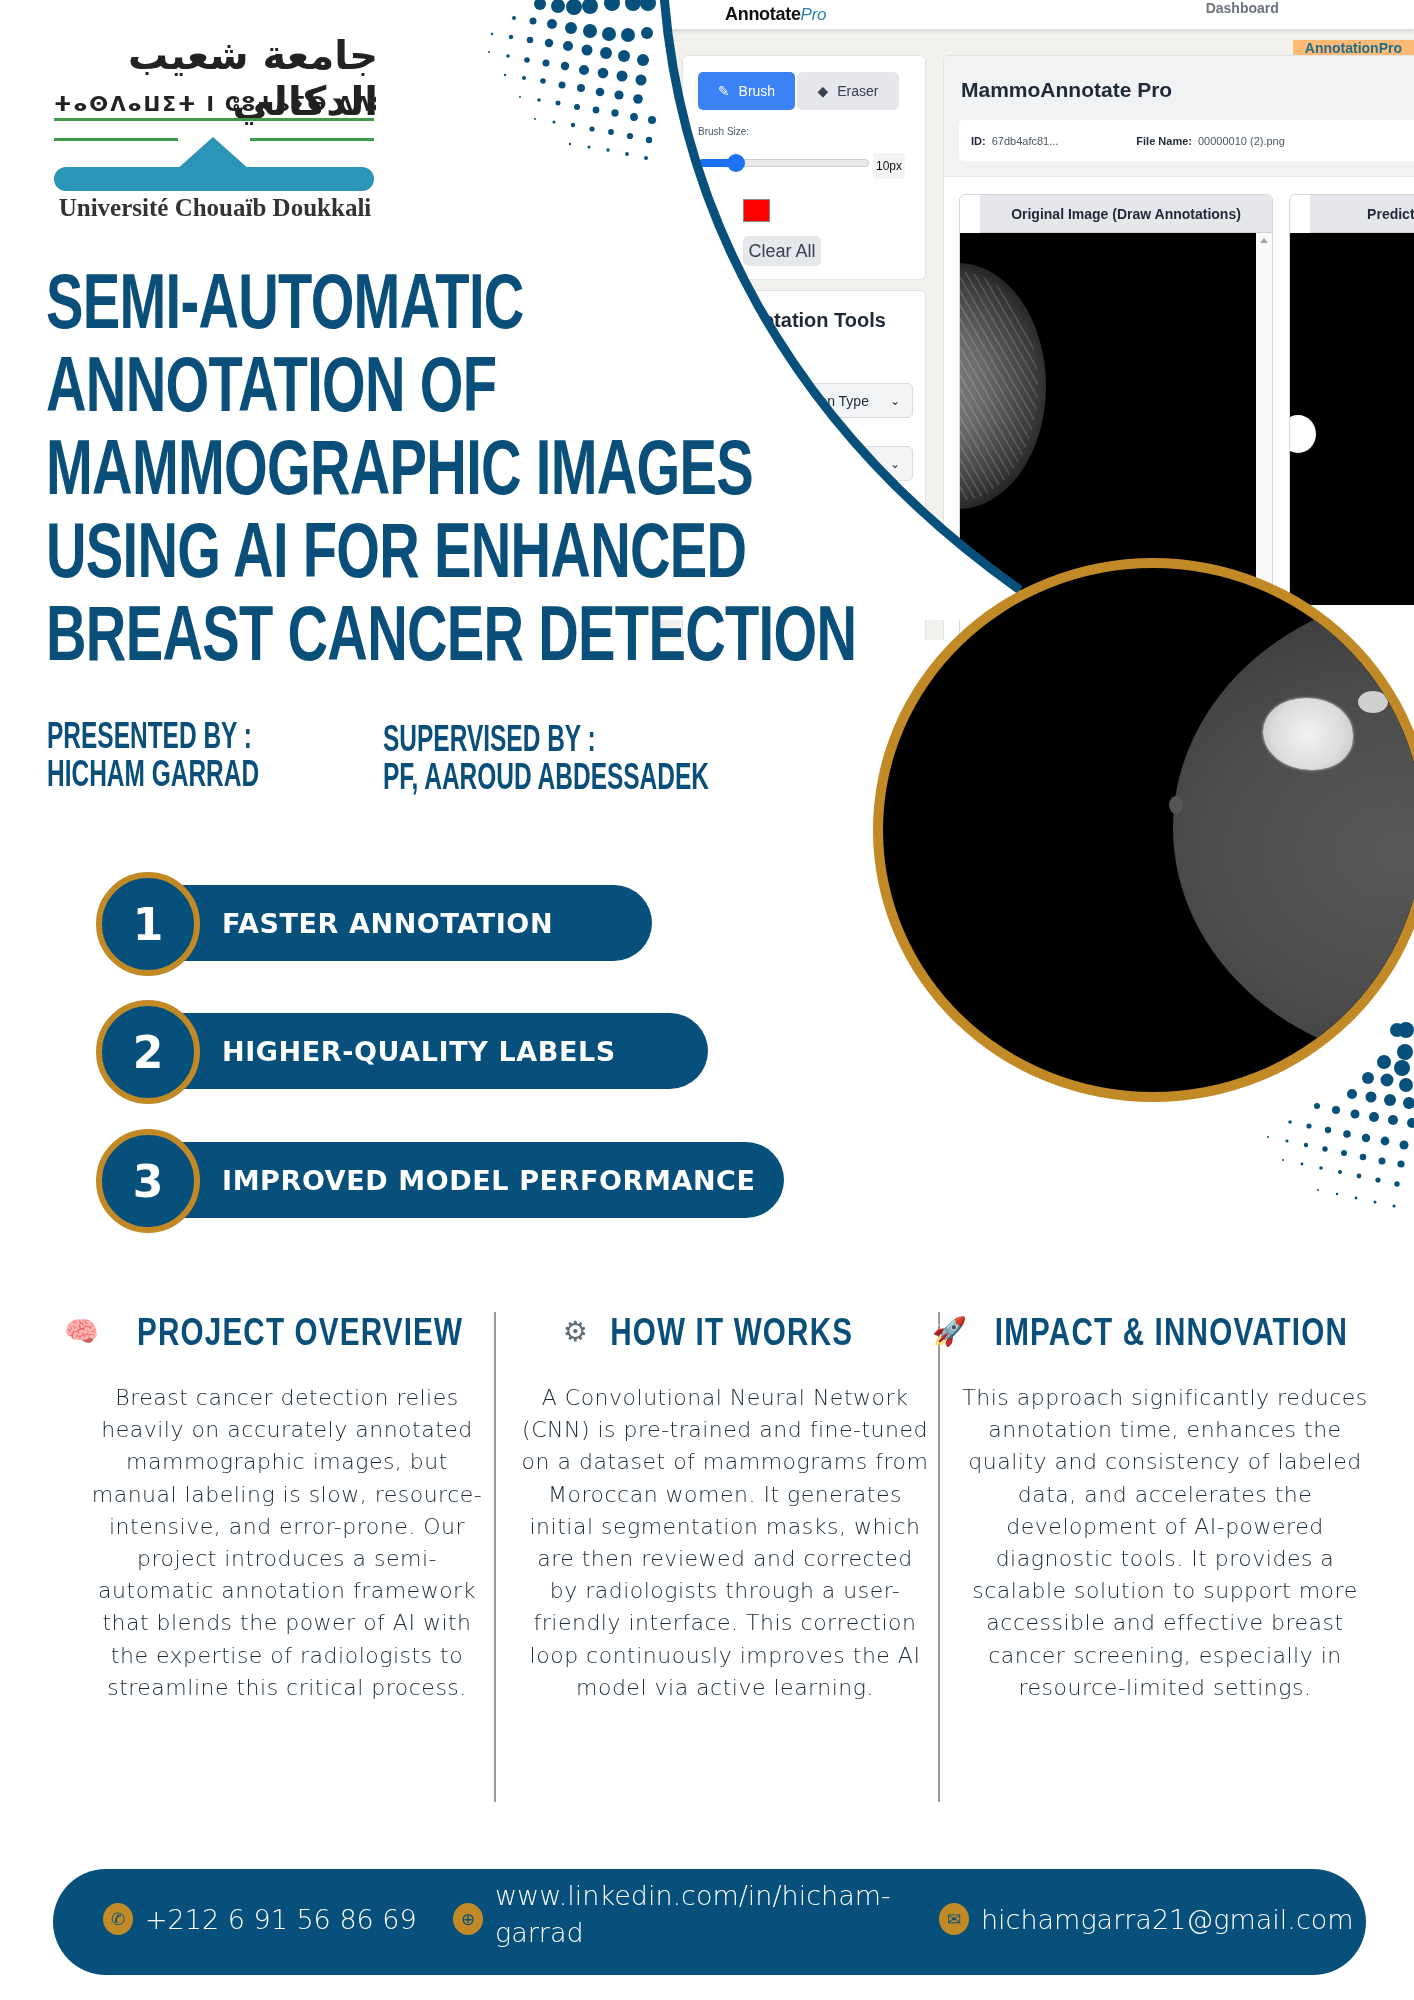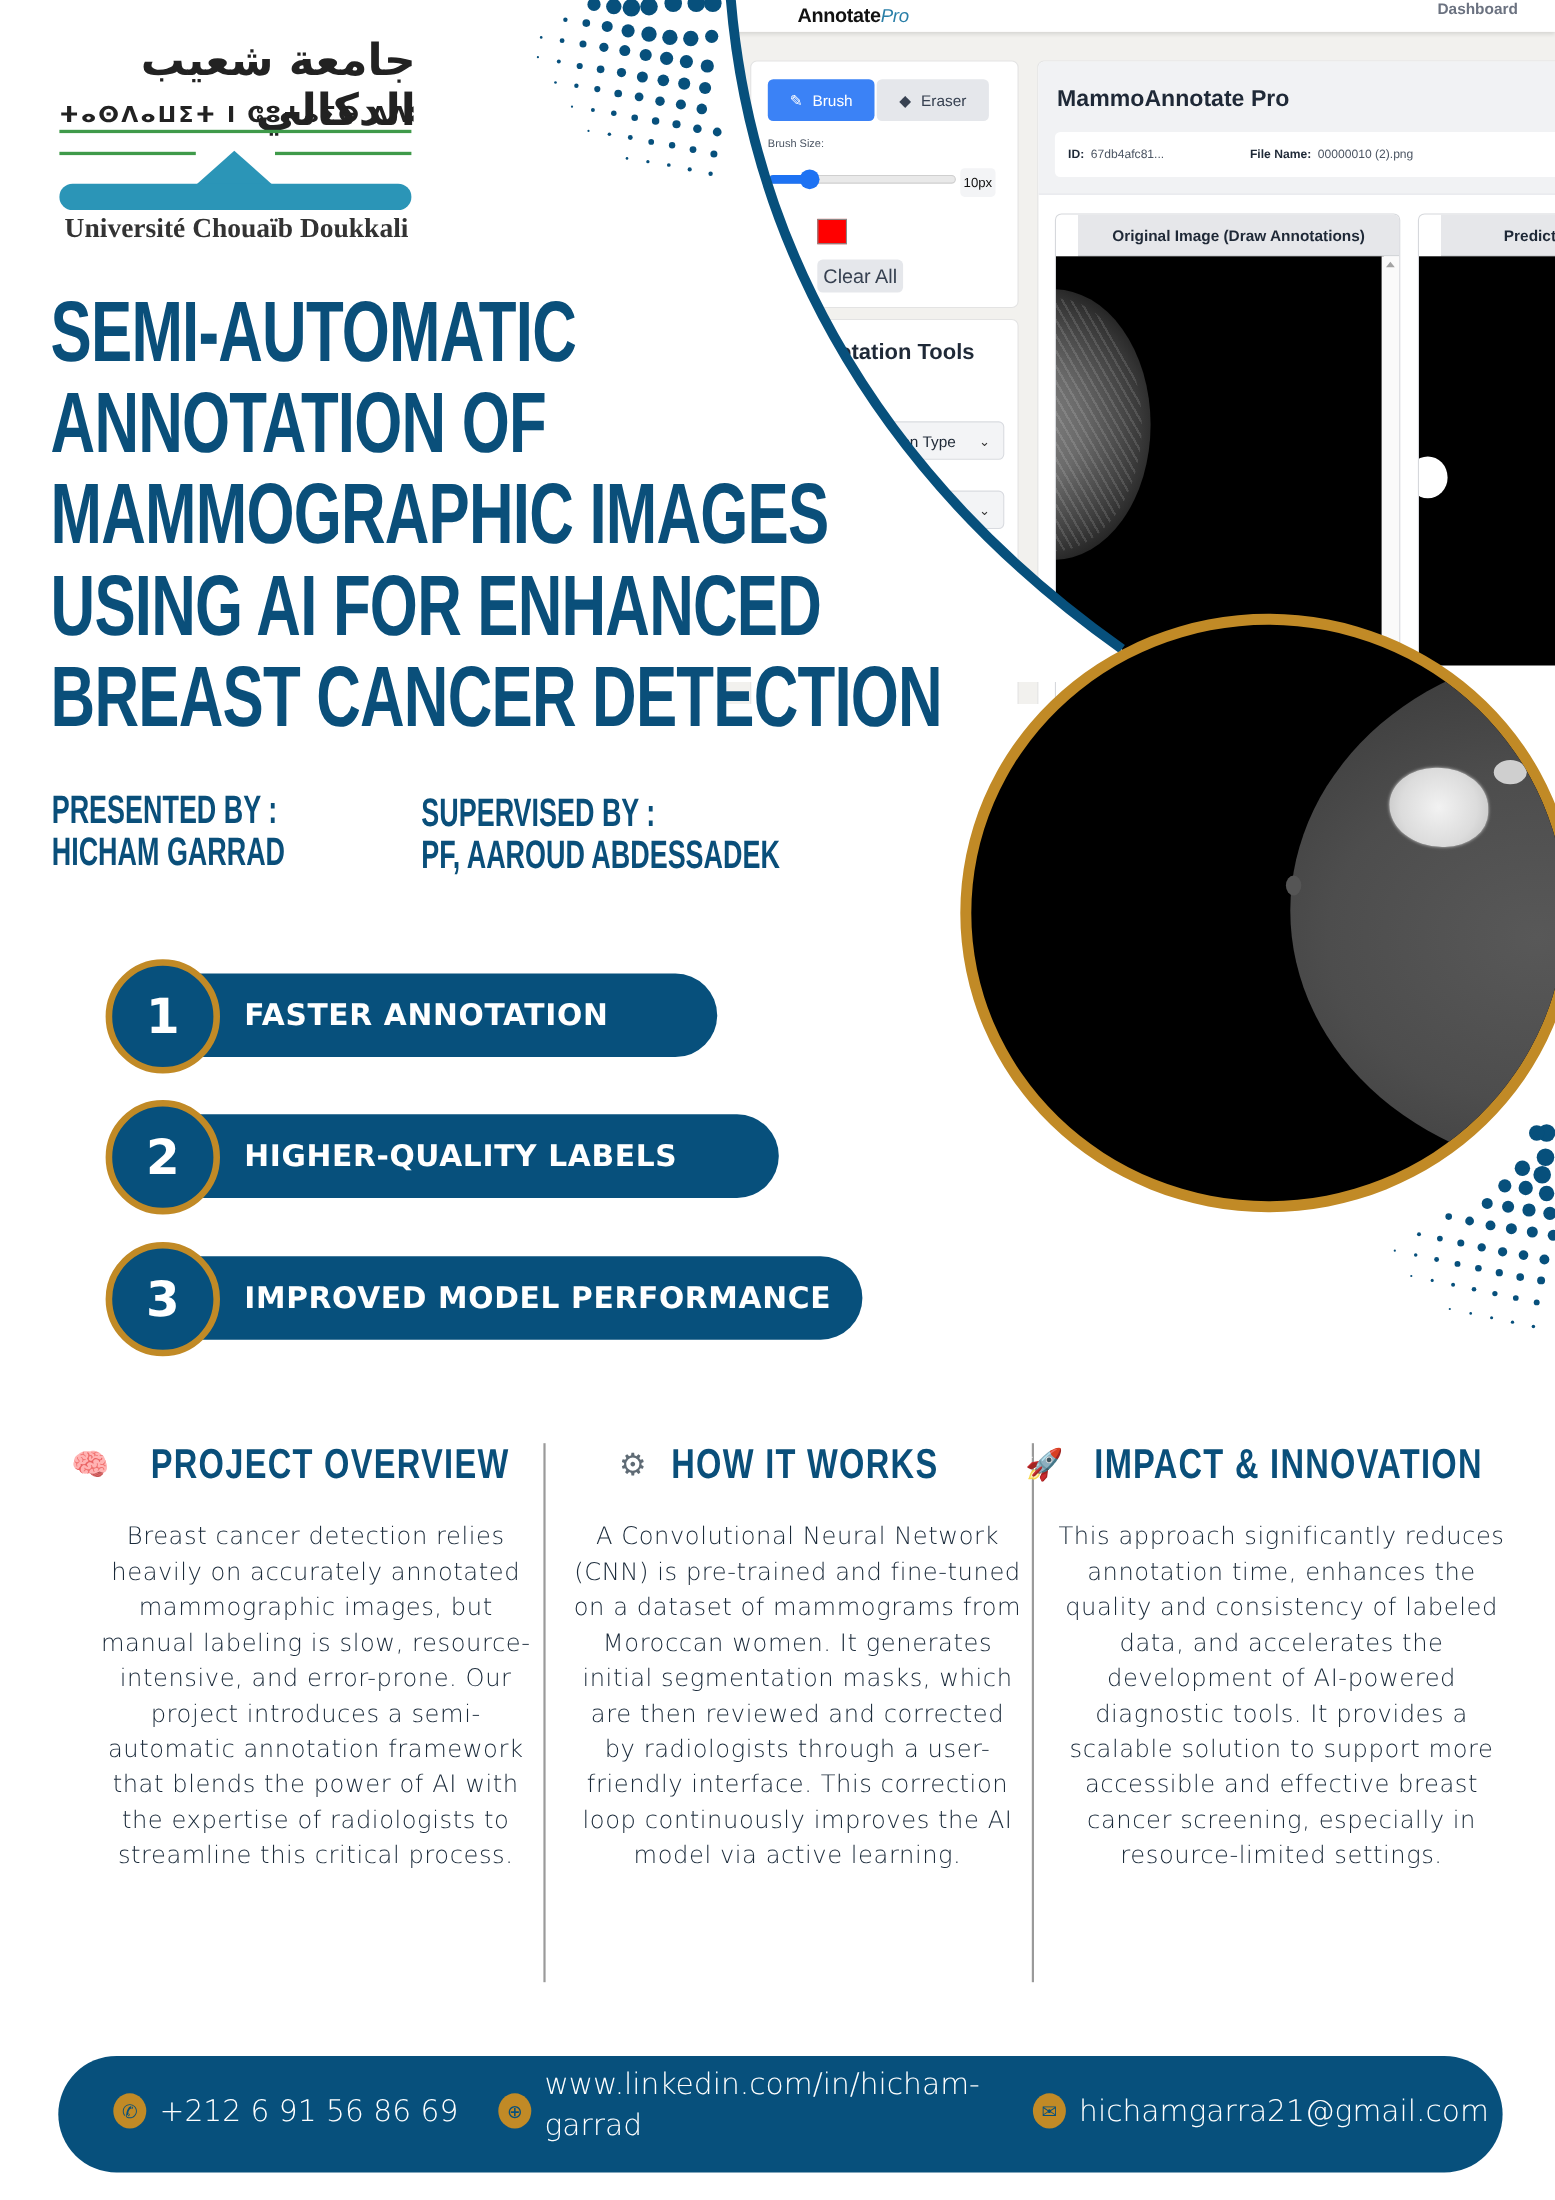--- a/index.html
+++ b/index.html
@@ -4,21 +4,21 @@
 <style>
   * { box-sizing: border-box; margin: 0; padding: 0; }
   html, body { width: 1414px; height: 2000px; background: #ffffff; overflow: hidden; }
   body { position: relative; font-family: "Liberation Sans", sans-serif; color: #0f2233; }
 
   
   .ui { position: absolute; left: 660px; top: 0; width: 754px; height: 640px; background: #f2f1ee; overflow: hidden; }
   .ui-topbar { position: absolute; left: 0; top: 0; width: 100%; height: 29px; background: #ffffff; box-shadow: 0 2px 4px rgba(0,0,0,0.12); }
   .ui-logo { position: absolute; left: 65px; top: 4px; font-family: "Liberation Sans", sans-serif; font-weight: 700; font-size: 18px; color: #111; letter-spacing: -0.3px; }
   .ui-logo .pro { font-weight: 400; font-style: italic; color: #2a7fa8; font-size: 17px; }
-  .ui-nav { position: absolute; top: 0; right: 0; display: flex; flex-direction: column; }
+  .ui-nav { position: absolute; top: 0; right: 0; display: flex; }
   .ui-nav .nav-item { font-size: 14px; font-weight: 700; color: #6b7280; padding: 0 14px; height: 28px; line-height: 17px; }
   .ui-nav .nav-item.active { color: #1f6e8c; background: #fdba74; border-radius: 0 0 0 8px; padding: 0 12px 0 12px; margin-top: 40px; }
 
   .tools-card { position: absolute; left: 22px; top: 55px; width: 244px; height: 225px; background: #fff; border: 1px solid #e3e3e3; border-radius: 6px; }
   .btn { position: absolute; border-radius: 5px; font-size: 14px; display: flex; align-items: center; justify-content: center; gap: 9px; }
   .btn-brush { left: 15px; top: 16px; width: 97px; height: 38px; background: #3b82f6; color: #fff; }
   .btn-eraser { left: 114px; top: 16px; width: 102px; height: 38px; background: #e5e7eb; color: #374151; }
   .lbl { position: absolute; font-size: 10px; color: #4b5563; }
   .slider { position: absolute; left: 15px; top: 103px; width: 171px; height: 8px; border-radius: 4px; background: #e9e9e9; border: 1px solid #cfcfcf; }
   .slider .fill { position: absolute; left: 0; top: -1px; width: 37px; height: 8px; border-radius: 4px; background: #1d72f3; }

